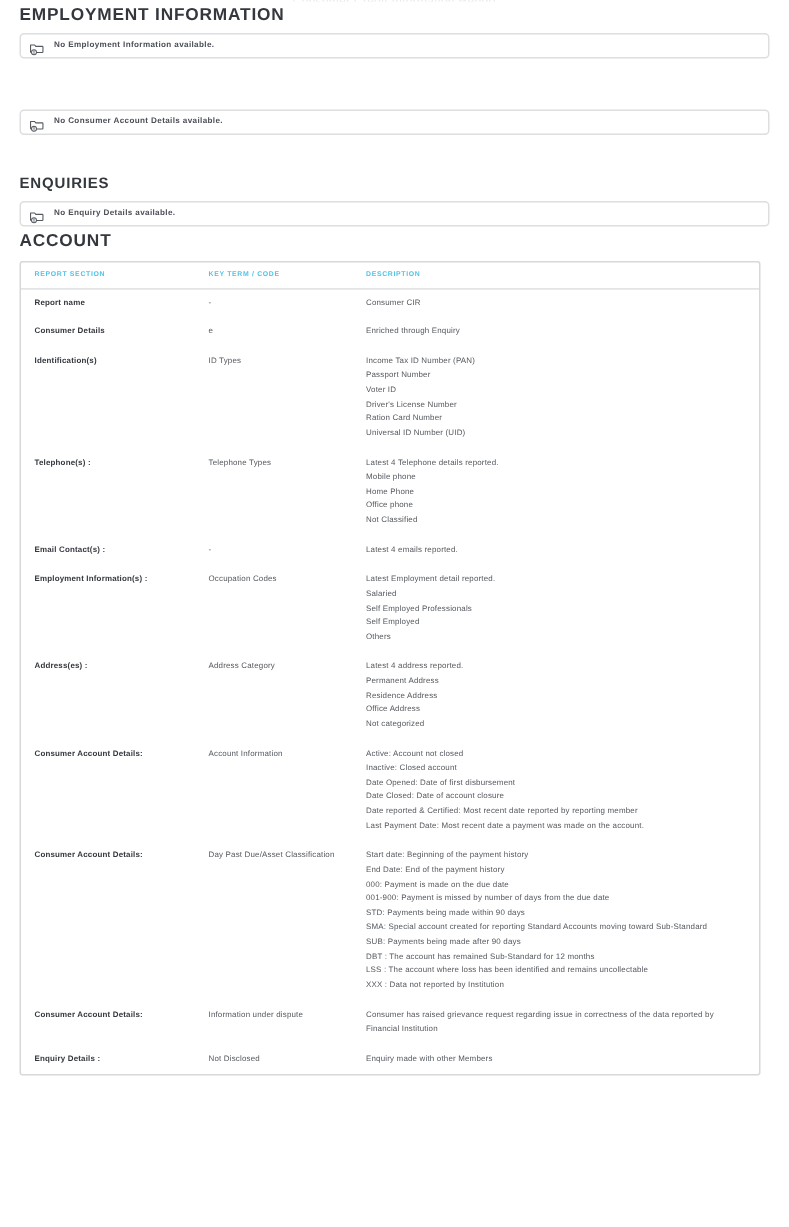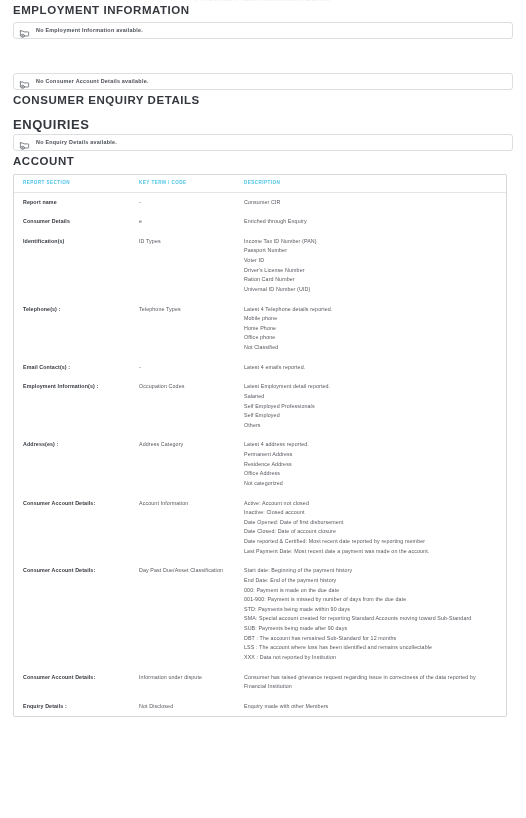--- a/index.html
+++ b/index.html
@@ -41,21 +41,21 @@
   h2.section-title {
     font-size: 11.5px;
     font-weight: bold;
     color: #34383e;
     letter-spacing: .55px;
     margin: 0;
     padding: 0;
     line-height: 1;
   }
   h3.sub-title {
-    font-size: 13px;
+    font-size: 10px;
     font-weight: bold;
     color: #34383e;
     letter-spacing: .55px;
     margin: 0;
     padding: 0;
     line-height: 1;
   }
 
   .pos-emp-head   { position:absolute; left:13px; top:5px; }
   .pos-cad-head   { position:absolute; left:13px; top:43px; }
@@ -176,21 +176,20 @@
       <svg viewBox="0 0 24 24" width="11" height="11" fill="none" stroke="#555a61" stroke-width="1.6" stroke-linecap="round" stroke-linejoin="round">
         <path d="M3 6.5h6l1.6 2H20a1 1 0 0 1 1 1v7a1 1 0 0 1-1 1H4a1 1 0 0 1-1-1V6.5z"></path>
         <circle cx="8" cy="17" r="3.6" fill="#ffffff" stroke="#555a61" stroke-width="1.5"></circle>
         <path d="M8 15.1v2.1" stroke-width="1.4"></path>
         <path d="M8 18.6v.2" stroke-width="1.4"></path>
       </svg>
     </span>
     <span class="empty-text">No Consumer Account Details available.</span>
   </div>
 
-  <h2 class="section-title pos-ced-head">CONSUMER ENQUIRY DETAILS</h2>
 
   <h3 class="sub-title pos-enq-head">ENQUIRIES</h3>
 
   <div class="empty-box pos-empty-enq">
     <span class="empty-icon">
       <svg viewBox="0 0 24 24" width="11" height="11" fill="none" stroke="#555a61" stroke-width="1.6" stroke-linecap="round" stroke-linejoin="round">
         <path d="M3 6.5h6l1.6 2H20a1 1 0 0 1 1 1v7a1 1 0 0 1-1 1H4a1 1 0 0 1-1-1V6.5z"></path>
         <circle cx="8" cy="17" r="3.6" fill="#ffffff" stroke="#555a61" stroke-width="1.5"></circle>
         <path d="M8 15.1v2.1" stroke-width="1.4"></path>
         <path d="M8 18.6v.2" stroke-width="1.4"></path>

